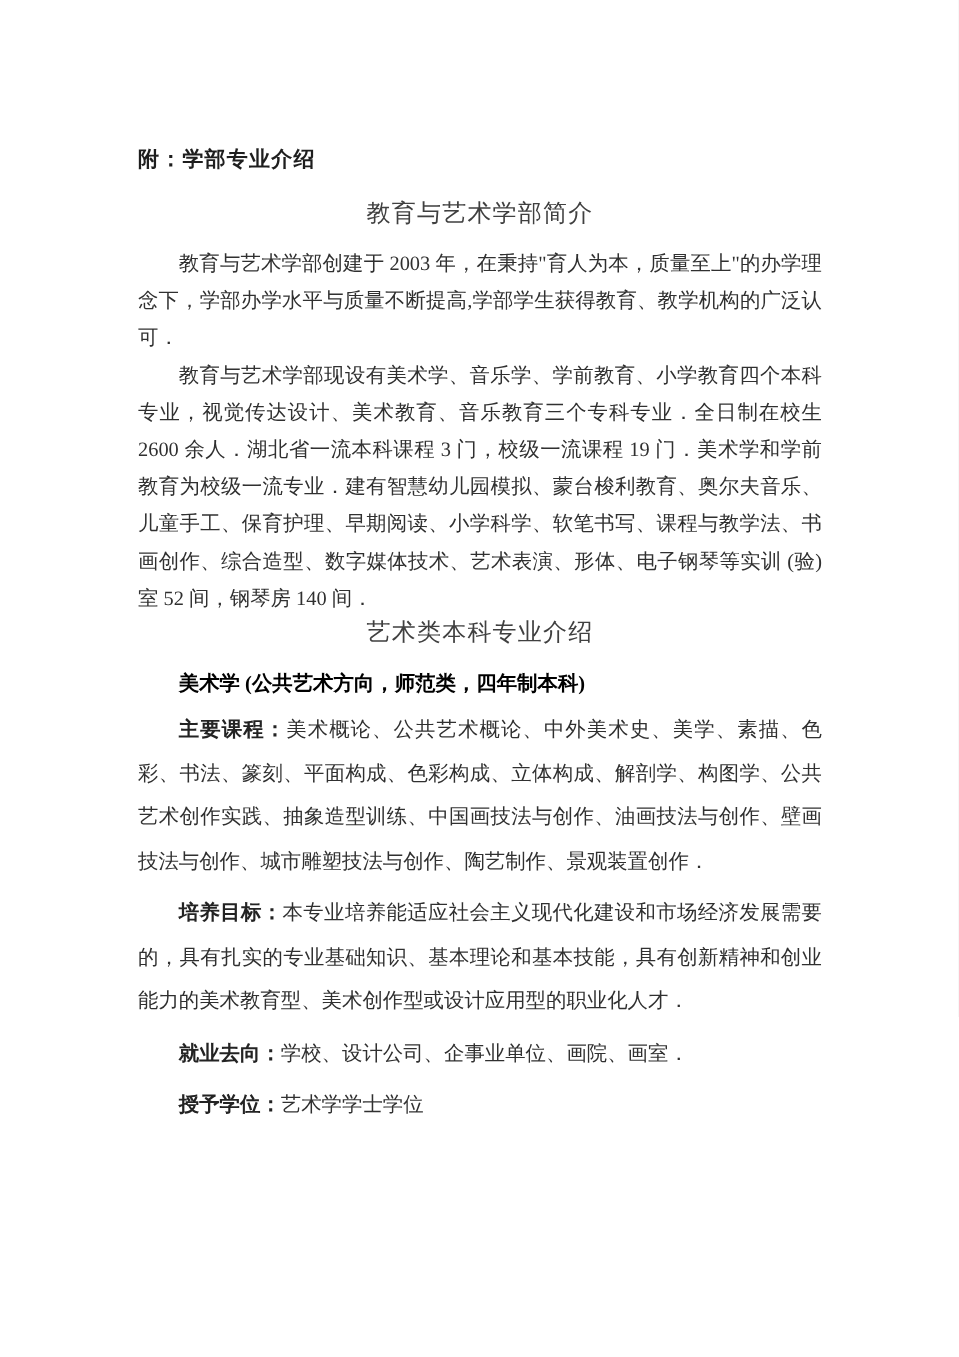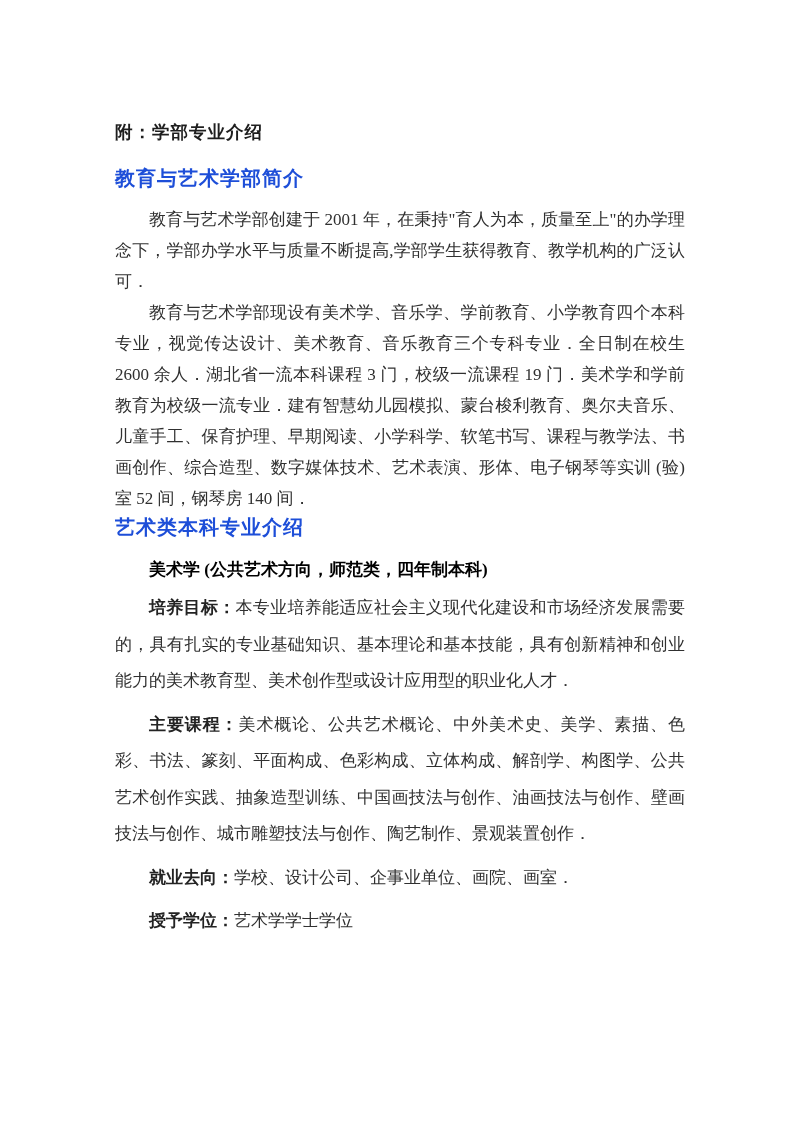--- a/index.html
+++ b/index.html
@@ -28,25 +28,25 @@
     font-family: "Liberation Sans", "DejaVu Sans", sans-serif;
     font-weight: bold;
     font-size: 17.5px;
     line-height: 24px;
     color: #1e1e1e;
     letter-spacing: 1px;
   }
   .section-heading {
     margin: 0;
     font-family: "Liberation Sans", "DejaVu Sans", sans-serif;
-    font-weight: bold;
+    font-weight: normal;
     font-size: 20px;
     line-height: 26px;
-    text-align: left;
-    color: #1d4ed8;
+    text-align: center;
+    color: #404040;
     letter-spacing: 1px;
   }
   .heading-1 { margin-top: 21px; }
   .heading-2 { }
   .body-para {
     margin: 0;
     font-size: 17px;
     line-height: 31px;
     text-align: justify;
     text-indent: 2em;
@@ -78,35 +78,35 @@
 </head>
 <body>
 
 <div class="page">
   <div class="content">
 
     <div class="doc-title">附：学部专业介绍</div>
 
     <h1 class="section-heading heading-1">教育与艺术学部简介</h1>
 
-    <p class="body-para first-para">教育与艺术学部创建于 2001 年，在秉持"育人为本，质量至上"的办学理念下，学部办学水平与质量不断提高,学部学生获得教育、教学机构的广泛认可．</p>
+    <p class="body-para first-para">教育与艺术学部创建于 2003 年，在秉持"育人为本，质量至上"的办学理念下，学部办学水平与质量不断提高,学部学生获得教育、教学机构的广泛认可．</p>
 
     <p class="body-para">教育与艺术学部现设有美术学、音乐学、学前教育、小学教育四个本科专业，视觉传达设计、美术教育、音乐教育三个专科专业．全日制在校生 2600 余人．湖北省一流本科课程 3 门，校级一流课程 19 门．美术学和学前教育为校级一流专业．建有智慧幼儿园模拟、蒙台梭利教育、奥尔夫音乐、儿童手工、保育护理、早期阅读、小学科学、软笔书写、课程与教学法、书画创作、综合造型、数字媒体技术、艺术表演、形体、电子钢琴等实训 (验)室 52 间，钢琴房 140 间．</p>
 
 
     <h2 class="section-heading heading-2">艺术类本科专业介绍</h2>
 
     <div class="major-title">美术学 (公共艺术方向，师范类，四年制本科)</div>
 
     <p class="detail-para">
-      <span class="detail-label">培养目标：</span><span>本专业培养能适应社会主义现代化建设和市场经济发展需要的，具有扎实的专业基础知识、基本理论和基本技能，具有创新精神和创业能力的美术教育型、美术创作型或设计应用型的职业化人才．</span>
+      <span class="detail-label">主要课程：</span><span>美术概论、公共艺术概论、中外美术史、美学、素描、色彩、书法、篆刻、平面构成、色彩构成、立体构成、解剖学、构图学、公共艺术创作实践、抽象造型训练、中国画技法与创作、油画技法与创作、壁画技法与创作、城市雕塑技法与创作、陶艺制作、景观装置创作．</span>
     </p>
 
     <p class="detail-para">
-      <span class="detail-label">主要课程：</span><span>美术概论、公共艺术概论、中外美术史、美学、素描、色彩、书法、篆刻、平面构成、色彩构成、立体构成、解剖学、构图学、公共艺术创作实践、抽象造型训练、中国画技法与创作、油画技法与创作、壁画技法与创作、城市雕塑技法与创作、陶艺制作、景观装置创作．</span>
+      <span class="detail-label">培养目标：</span><span>本专业培养能适应社会主义现代化建设和市场经济发展需要的，具有扎实的专业基础知识、基本理论和基本技能，具有创新精神和创业能力的美术教育型、美术创作型或设计应用型的职业化人才．</span>
     </p>
 
     <p class="detail-para">
       <span class="detail-label">就业去向：</span><span>学校、设计公司、企事业单位、画院、画室．</span>
     </p>
 
     <p class="detail-para">
       <span class="detail-label">授予学位：</span><span>艺术学学士学位</span>
     </p>
 

